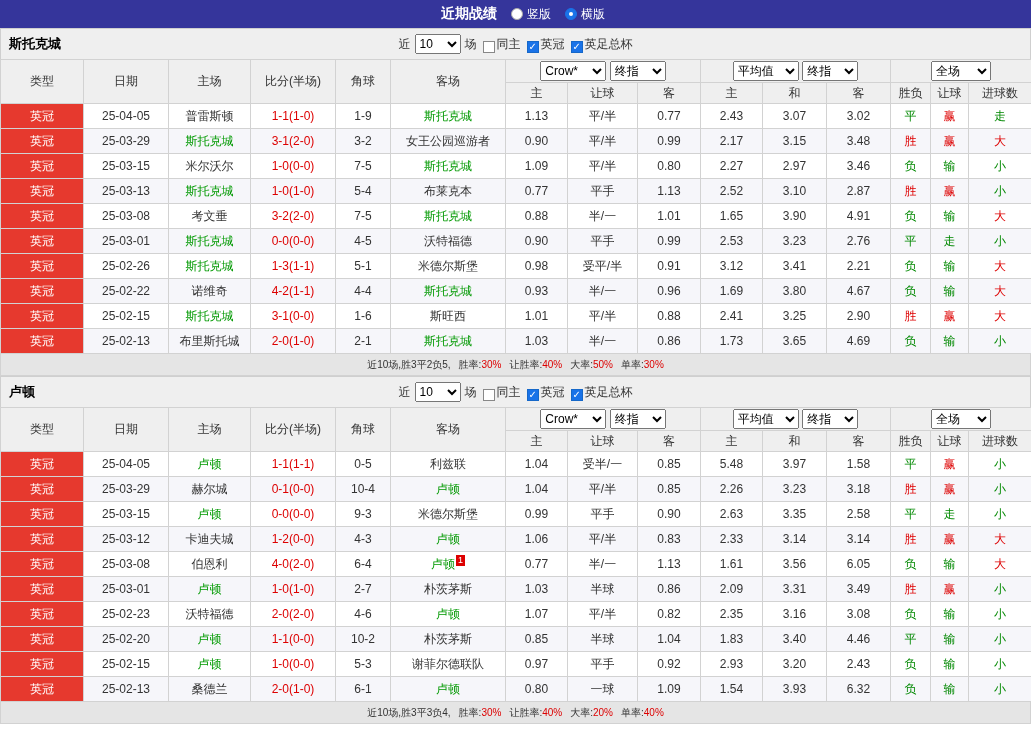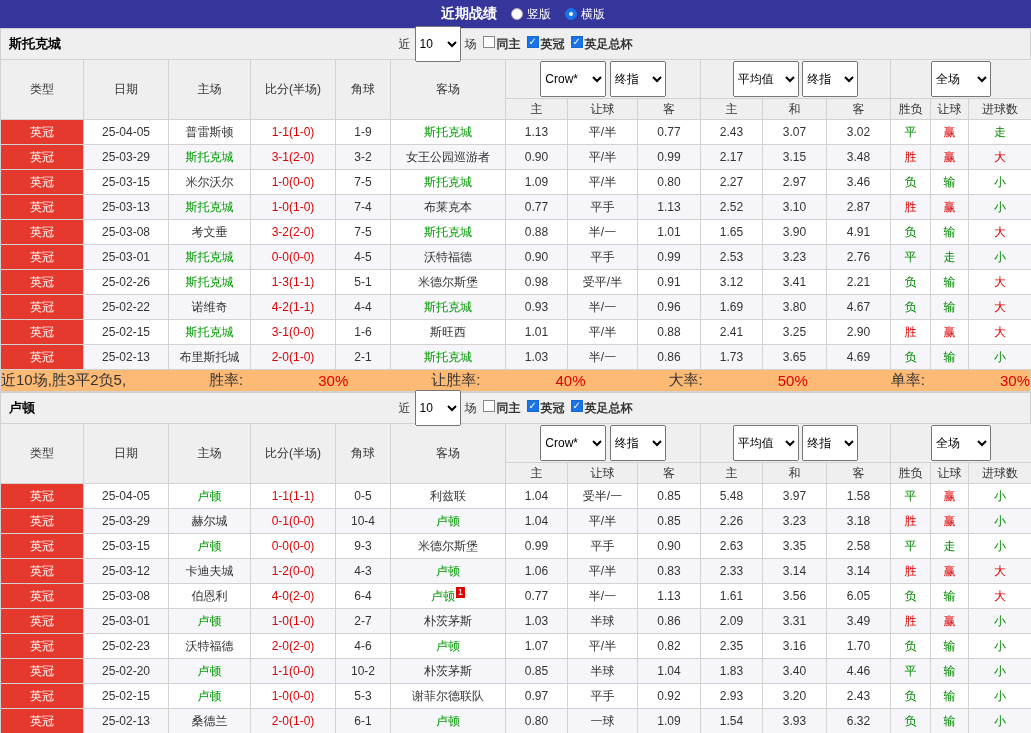--- a/index.html
+++ b/index.html
@@ -34,31 +34,31 @@
   .strip {
     height:31px;
     background:#efefef;
     border:1px solid #cfcfcf;
     border-bottom:none;
     position:relative;
     display:flex; align-items:center; justify-content:center;
   }
   .team-name { position:absolute; left:8px; font-weight:bold; font-size:13px; color:#000; }
   .controls { display:flex; align-items:center; gap:4px; font-size:12px; color:#333; }
-  .cb-wrap { display:flex; align-items:flex-start; cursor:pointer; margin-left:2px;font-weight:bold; }
+  .cb-wrap { display:flex; align-items:flex-end; cursor:pointer; margin-left:2px; }
   .cb {
     width:12px; height:12px; border:1px solid #888; background:#fff;
     display:inline-block; position:relative; margin-right:2px;
   }
   .cb.checked { background:#1a73e8; border-color:#1668c9; }
   .cb.checked::after {
     content:"✓"; color:#fff; font-size:10px; font-weight:bold;
     position:absolute; left:1px; top:-1px;
   }
-  select { font-size:12px; height:36px; font-family:inherit; }
+  select { font-size:12px; height:20px; font-family:inherit; }
   .sel-count { width:46px; }
   .sel-book  { width:66px; }
   .sel-stage { width:56px; }
   .sel-scope { width:60px; }
   
   table { border-collapse:collapse; table-layout:fixed; width:1031px;padding-left:22px; }
   th, td {
     border:1px solid #d2d2d2;
     text-align:center;
     font-size:12px;
@@ -75,23 +75,23 @@
   tbody td.team.target { color:#009900; }
   tbody td.res.red { color:#dd0000; }
   tbody td.res.green { color:#008800; }
   .redcard {
     background:#dd0000; color:#fff; font-size:9px; line-height:11px;
     padding:0 2px; margin-left:1px; vertical-align:super; display:inline-block;
   }
   
   .summary {
     border:1px solid #d2d2d2; border-top:none;
-    height:22px; background:#fdba74;
-    display:flex; align-items:center; justify-content:space-between;
-    font-size:15px;
+    height:22px; background:#e5e5e5;
+    display:flex; align-items:center; justify-content:center;
+    font-size:10px;
   }
   .sum-pre { color:#333; }
   .sum-label { color:#333; margin-left:8px; }
   .sum-value { color:#dd0000; }
 </style>
 </head>
 <body>
 
 <div class="topbar">
   <span class="title">近期战绩</span>
@@ -229,21 +229,21 @@
           <td class="num">3.46</td>
           <td class="res green">负</td>
           <td class="res green">输</td>
           <td class="res green">小</td>
         </tr>
         <tr>
           <td class="league">英冠</td>
           <td class="date">25-03-13</td>
           <td class="team target">斯托克城</td>
           <td class="score">1-0(1-0)</td>
-          <td class="corner">7-4</td>
+          <td class="corner">5-4</td>
           <td class="team">布莱克本</td>
           <td class="num">0.77</td>
           <td class="num">平手</td>
           <td class="num">1.13</td>
           <td class="num">2.52</td>
           <td class="num">3.10</td>
           <td class="num">2.87</td>
           <td class="res red">胜</td>
           <td class="res red">赢</td>
           <td class="res green">小</td>
@@ -547,21 +547,21 @@
           <td class="date">25-02-23</td>
           <td class="team">沃特福德</td>
           <td class="score">2-0(2-0)</td>
           <td class="corner">4-6</td>
           <td class="team target">卢顿</td>
           <td class="num">1.07</td>
           <td class="num">平/半</td>
           <td class="num">0.82</td>
           <td class="num">2.35</td>
           <td class="num">3.16</td>
-          <td class="num">1.70</td>
+          <td class="num">3.08</td>
           <td class="res green">负</td>
           <td class="res green">输</td>
           <td class="res green">小</td>
         </tr>
         <tr>
           <td class="league">英冠</td>
           <td class="date">25-02-20</td>
           <td class="team target">卢顿</td>
           <td class="score">1-1(0-0)</td>
           <td class="corner">10-2</td>

